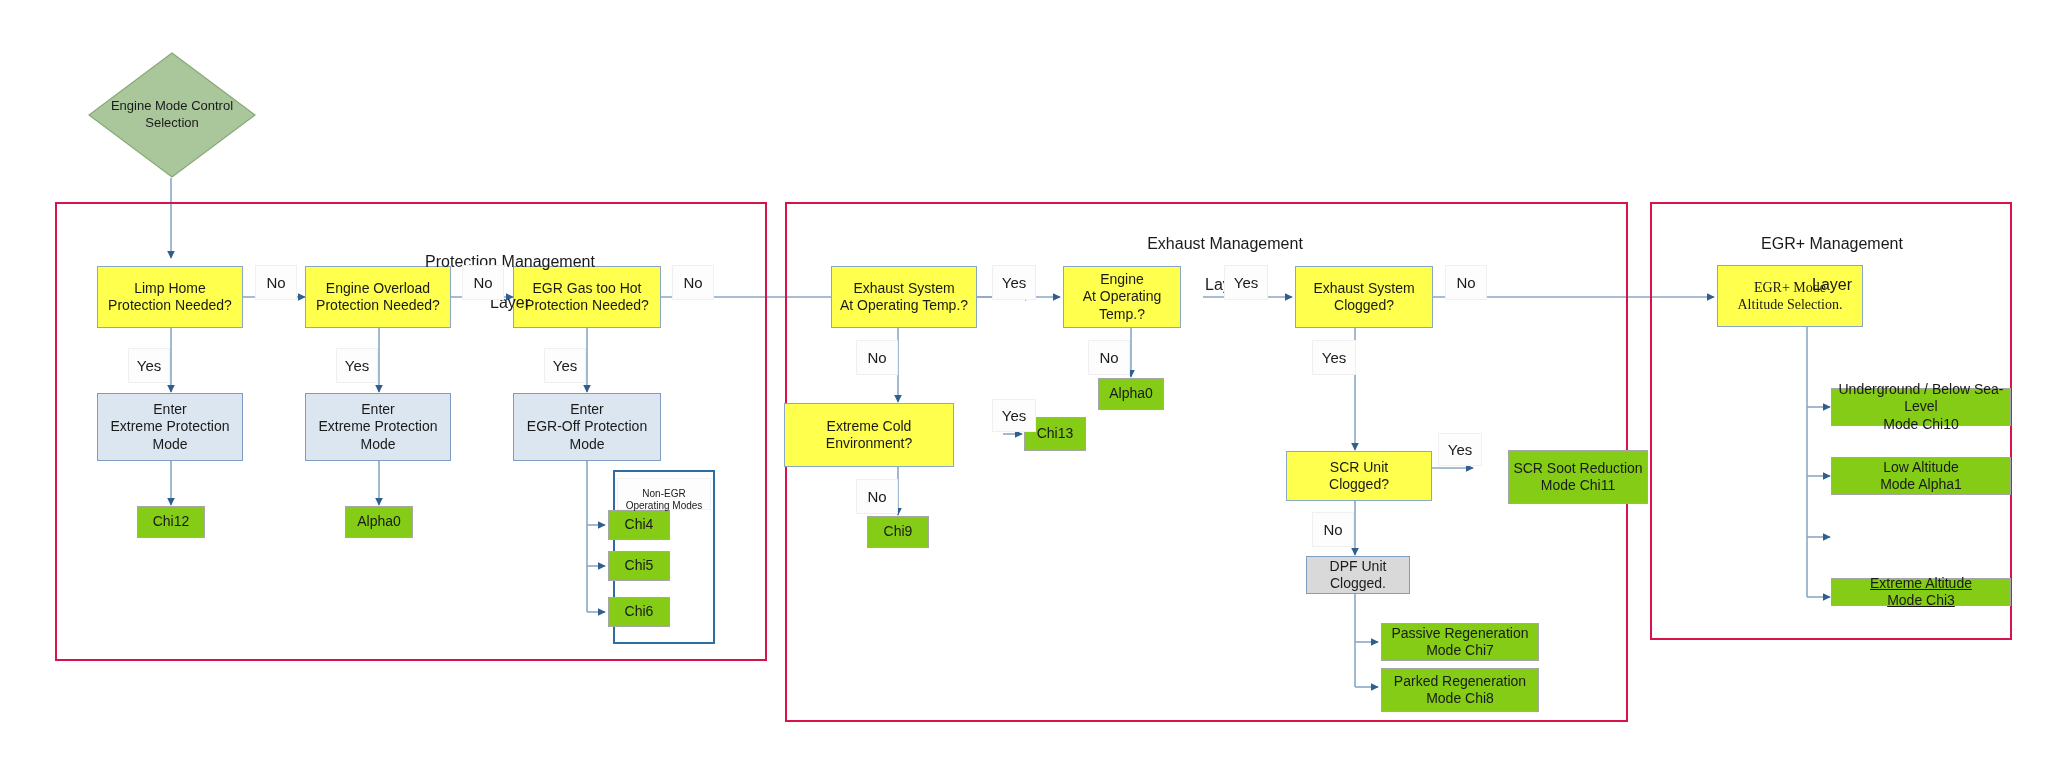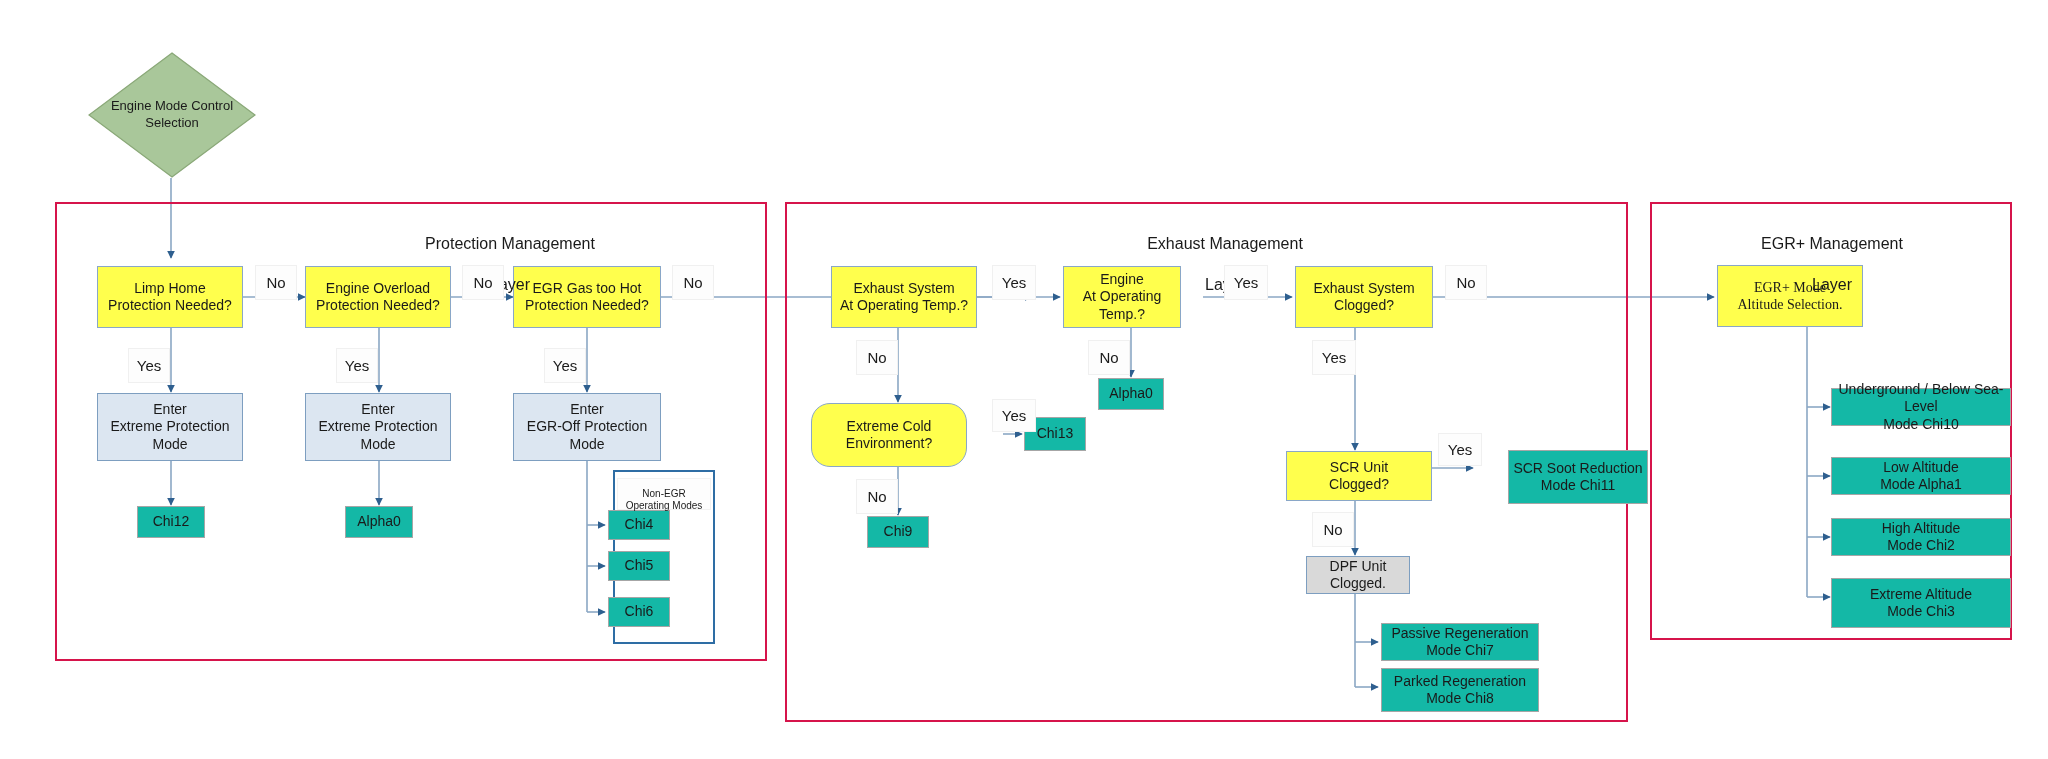--- a/index.html
+++ b/index.html
@@ -60,21 +60,21 @@
     border:1px solid #8aa7c7;
     font-size:14px;
     justify-content:center;
   }
   .process{
     background:#dce6f1;
     border:1px solid #7d9ec0;
     font-size:14px;
   }
   .terminal{
-    background:#14b8a6;
+    background:#84cc16;
     border:1px solid #a6a6a6;
     font-size:14px;
   }
   .terminal-blue{
     background:#d9d9d9;
     border:1px solid #7d9ec0;
     font-size:14px;
   }
   .diamond{
     position:absolute;
@@ -200,21 +200,21 @@
     <svg class="dshape" viewBox="0 0 168 126" preserveAspectRatio="none">
       <polygon points="84,1 167,63 84,125 1,63" fill="#a9c79a" stroke="#8aa878" stroke-width="1.3"></polygon>
     </svg>
     <div class="dlabel">
       <span>Engine Mode Control</span>
       <span>Selection</span>
     </div>
   </div>
 
   <div class="layer" style="left:55px; top:202px; width:712px; height:459px;"></div>
-  <div class="layer-title" style="left:370px; top:213px; width:280px;text-align:center;">
+  <div class="layer-title" style="left:370px; top:231px; width:280px;text-align:center;">
     <div>Protection Management</div>
     <div>Layer</div>
   </div>
 
   <div class="node decision" style="left:97px; top:266px; width:146px; height:62px;">
     <div>
       <span>Limp Home</span>
       <span>Protection Needed?</span>
     </div>
   </div>
@@ -313,21 +313,21 @@
       <span>Engine</span>
       <span>At Operating Temp.?</span>
     </div>
   </div>
   <div class="node decision" style="left:1295px; top:266px; width:138px; height:62px;">
     <div>
       <span>Exhaust System</span>
       <span>Clogged?</span>
     </div>
   </div>
-  <div class="node decision" style="left:811px; top:403px; width:156px; height:64px;border-radius:19px;">
+  <div class="node decision" style="left:784px; top:403px; width:170px; height:64px;">
     <div>
       <span>Extreme Cold</span>
       <span>Environment?</span>
     </div>
   </div>
   <div class="node decision" style="left:1286px; top:451px; width:146px; height:50px;">
     <div>
       <span>SCR Unit</span>
       <span>Clogged?</span>
     </div>
@@ -416,26 +416,20 @@
       <span>Underground / Below Sea-Level</span>
       <span>Mode Chi10</span>
     </div>
   </div>
   <div class="node terminal" style="left:1831px; top:457px; width:180px; height:38px;">
     <div>
       <span>Low Altitude</span>
       <span>Mode Alpha1</span>
     </div>
   </div>
-  <div class="node terminal" style="left:1831px; top:518px; width:180px; height:38px;">
-    <div>
-      <span>High Altitude</span>
-      <span>Mode Chi2</span>
-    </div>
-  </div>
-  <div class="node terminal" style="left:1831px; top:578px; width:180px; height:50px;">
+  <div class="node terminal" style="left:1831px; top:578px; width:180px; height:28px;text-decoration:underline;">
     <div>
       <span>Extreme Altitude</span>
       <span>Mode Chi3</span>
     </div>
   </div>
 
 </div>
 
 </body></html>

